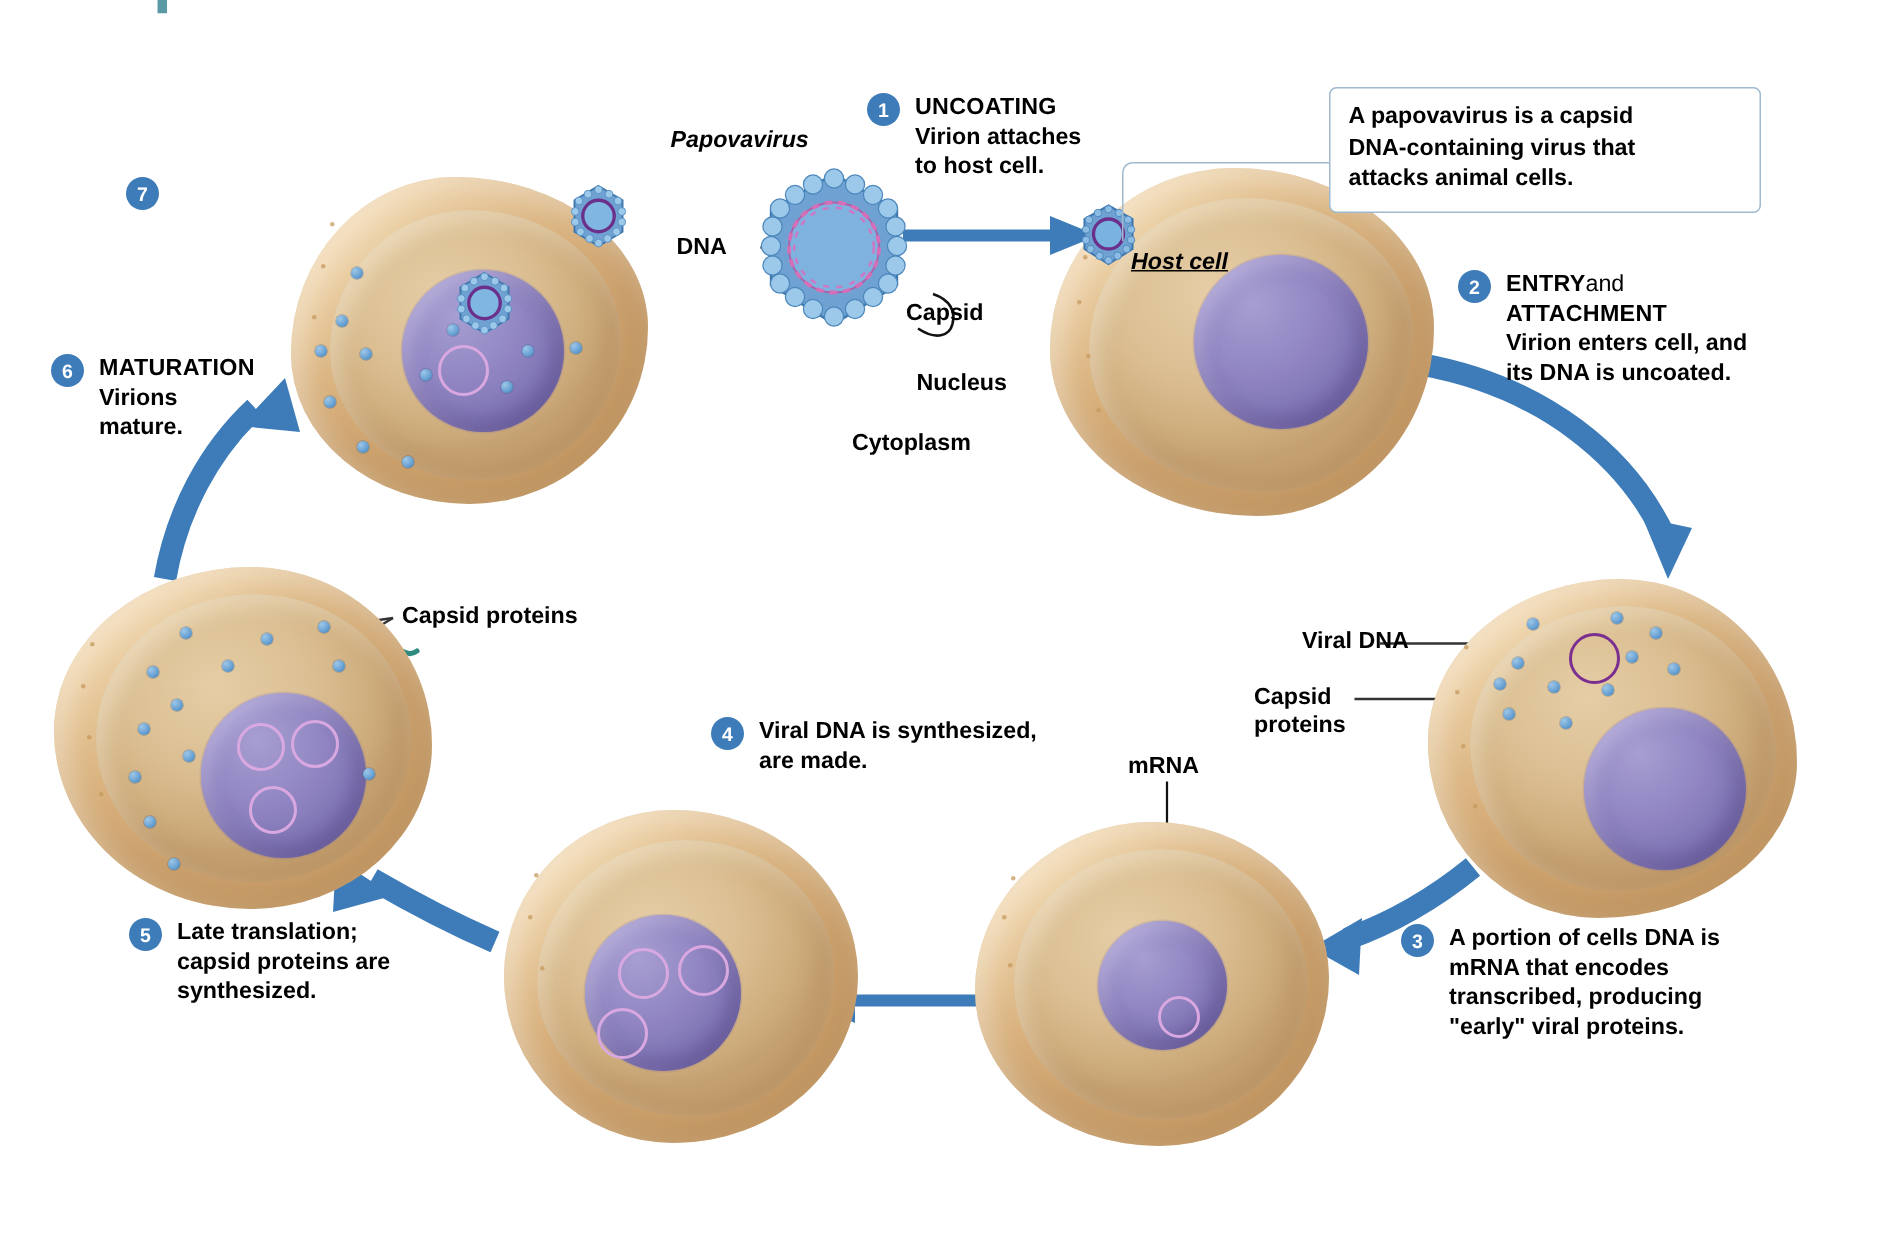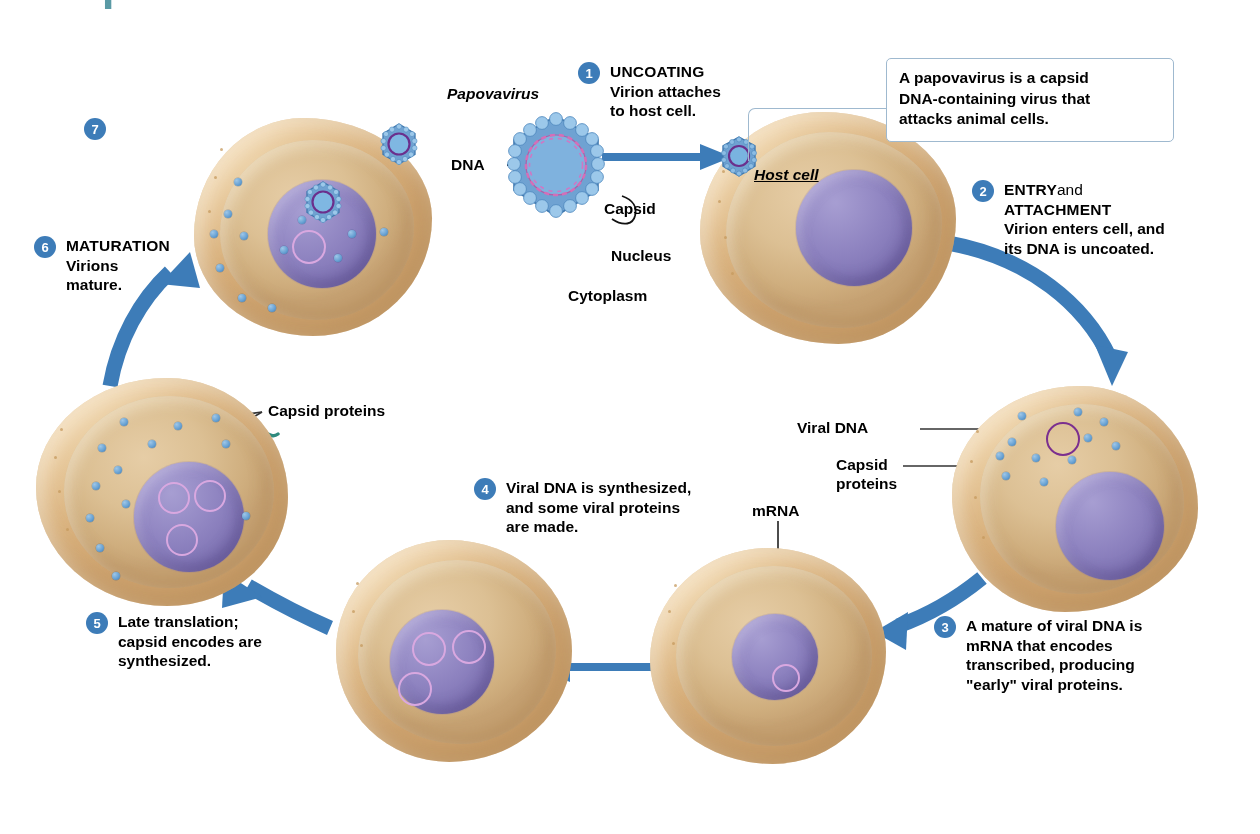--- a/index.html
+++ b/index.html
@@ -395,41 +395,40 @@
       </div>
       <div class="hd">ATTACHMENT</div>
       <div class="bd">Virion enters cell, and</div>
       <div class="bd">its DNA is uncoated.</div>
     </div>
   </div>
 
   <div class="step" style="left:934px;top:616px;width:300px;">
     <div class="stepnum">3</div>
     <div class="steptxt">
-      <div class="bd">A mature of viral DNA is</div>
+      <div class="bd">A portion of cells DNA is</div>
       <div class="bd">mRNA that encodes</div>
       <div class="bd">transcribed, producing</div>
       <div class="bd">"early" viral proteins.</div>
     </div>
   </div>
 
   <div class="step" style="left:474px;top:478px;width:250px;">
     <div class="stepnum">4</div>
     <div class="steptxt">
       <div class="bd">Viral DNA is synthesized,</div>
-      <div class="bd">and some viral proteins</div>
       <div class="bd">are made.</div>
     </div>
   </div>
 
   <div class="step" style="left:86px;top:612px;width:230px;">
     <div class="stepnum">5</div>
     <div class="steptxt">
       <div class="bd">Late translation;</div>
-      <div class="bd">capsid encodes are</div>
+      <div class="bd">capsid proteins are</div>
       <div class="bd">synthesized.</div>
     </div>
   </div>
 
   <div class="step" style="left:34px;top:236px;width:180px;">
     <div class="stepnum">6</div>
     <div class="steptxt">
       <div class="hd">MATURATION</div>
       <div class="bd">Virions</div>
       <div class="bd">mature.</div>
@@ -439,21 +438,21 @@
   <div class="step" style="left:84px;top:118px;width:160px;">
     <div class="stepnum">7</div>
   </div>
 
   <div class="lbl ital" style="left:447px;top:85px;">Papovavirus</div>
   <div class="lbl" style="left:451px;top:156px;">DNA</div>
   <div class="lbl" style="left:604px;top:200px;">Capsid</div>
   <div class="lbl ital" style="left:754px;top:166px;text-decoration:underline;">Host cell</div>
   <div class="lbl" style="left:600px;top:247px;margin-left:11px;">Nucleus</div>
   <div class="lbl" style="left:568px;top:287px;">Cytoplasm</div>
-  <div class="lbl" style="left:797px;top:419px;">Viral DNA</div>
+  <div class="lbl" style="left:868px;top:419px;">Viral DNA</div>
   <div class="lbl" style="left:836px;top:456px;">
     <div>Capsid</div>
     <div>proteins</div>
   </div>
   <div class="lbl" style="left:268px;top:402px;">Capsid proteins</div>
   <div class="lbl" style="left:752px;top:502px;">mRNA</div>
 
 </div>
 
 </body></html>

